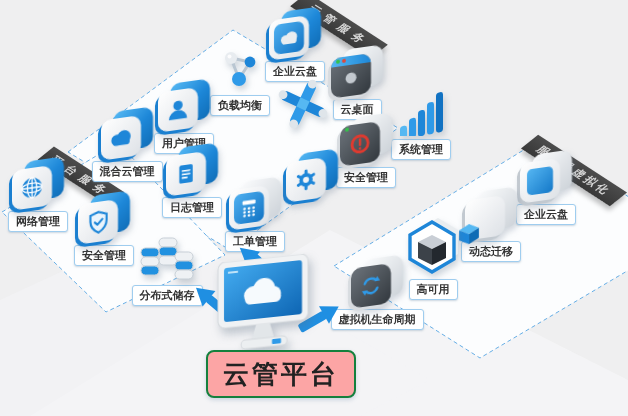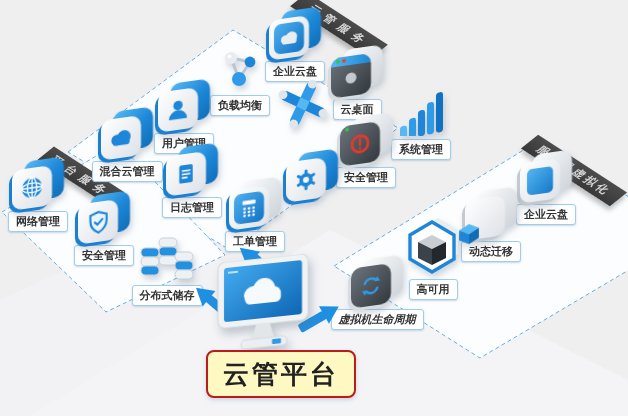--- a/index.html
+++ b/index.html
@@ -17,21 +17,21 @@
     color:#d6d6d6;display:flex;align-items:center;justify-content:center;
     font-size:11px;font-weight:600;
     box-shadow:3px 4px 5px rgba(0,0,0,.25);
     transform:rotate(33deg) skewX(-18deg);
   }
   .banner.top{left:291px;top:15px;width:96px;height:21px;letter-spacing:6px;}
   .banner.left{left:39px;top:166px;width:84px;height:20px;letter-spacing:6px;}
   .banner.right{left:521px;top:160px;width:106px;height:21px;letter-spacing:3px;}
   
   .node{position:absolute;z-index:3;width:90px;display:flex;flex-direction:column;align-items:center;gap:3px;}
-  .node.wide{width:110px;font-style:italic;}
+  .node.wide{width:110px;}
   .nlabel{
     background:#fff;border:1px solid #9fcdef;border-radius:3px;
     padding:2px 7px;font-size:11px;font-weight:700;color:#333;
     white-space:nowrap;box-shadow:0 1px 2px rgba(110,140,170,.35);
   }
   
   .tile{position:relative;width:52px;height:48px;transform:skewY(-8deg);
         filter:drop-shadow(2px 4px 3px rgba(100,120,140,.28));}
   .slab-back{position:absolute;left:12px;top:0;width:40px;height:40px;border-radius:10px;
         background:linear-gradient(135deg,#58baf4 0%,#1d87d8 55%,#0f6cb5 100%);}
@@ -49,21 +49,21 @@
   .dot{position:absolute;width:4px;height:4px;border-radius:50%;}
   .dot.green{background:#35c24a;top:2px;left:5px;}
   .dot.red{background:#e0483a;top:2px;left:11px;}
   .cube-badge{position:absolute;left:-7px;bottom:-4px;}
   .standalone{filter:drop-shadow(2px 4px 3px rgba(100,120,140,.3));}
   
   .monitor{position:absolute;left:214px;top:258px;z-index:5;transform:skewY(-6deg);
            filter:drop-shadow(3px 6px 5px rgba(90,110,130,.35));}
   .center-label{
     position:absolute;left:206px;top:350px;width:146px;height:44px;z-index:6;
-    background:#fef9c3;border:2px solid #b91c1c;border-radius:8px;
+    background:#fca5a5;border:2px solid #15803d;border-radius:8px;
     display:flex;align-items:center;justify-content:center;
     font-size:26px;font-weight:700;color:#222;letter-spacing:3px;
     box-shadow:0 2px 4px rgba(110,140,170,.3);
   }
 </style>
 </head>
 <body>
 
 <div class="stage">
 

